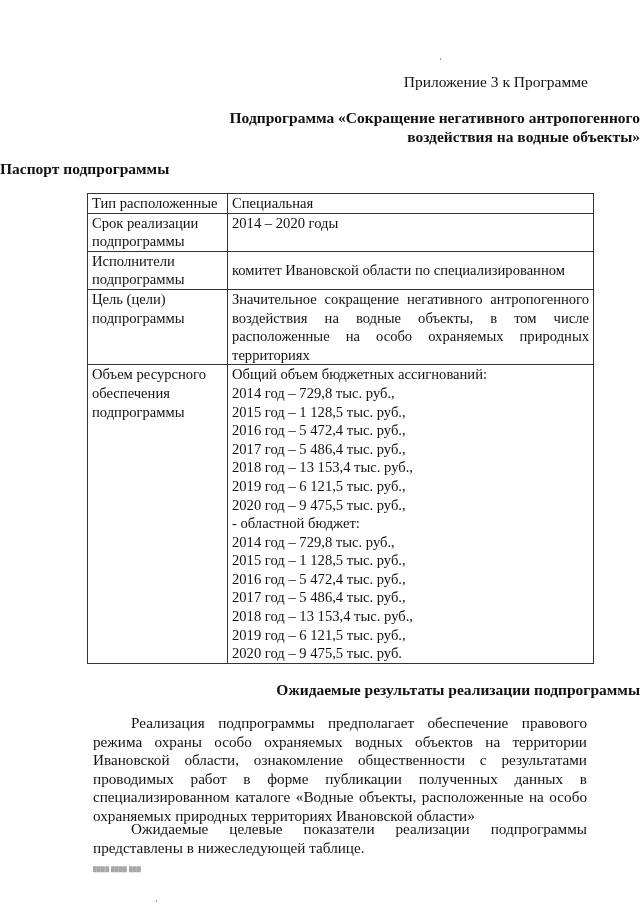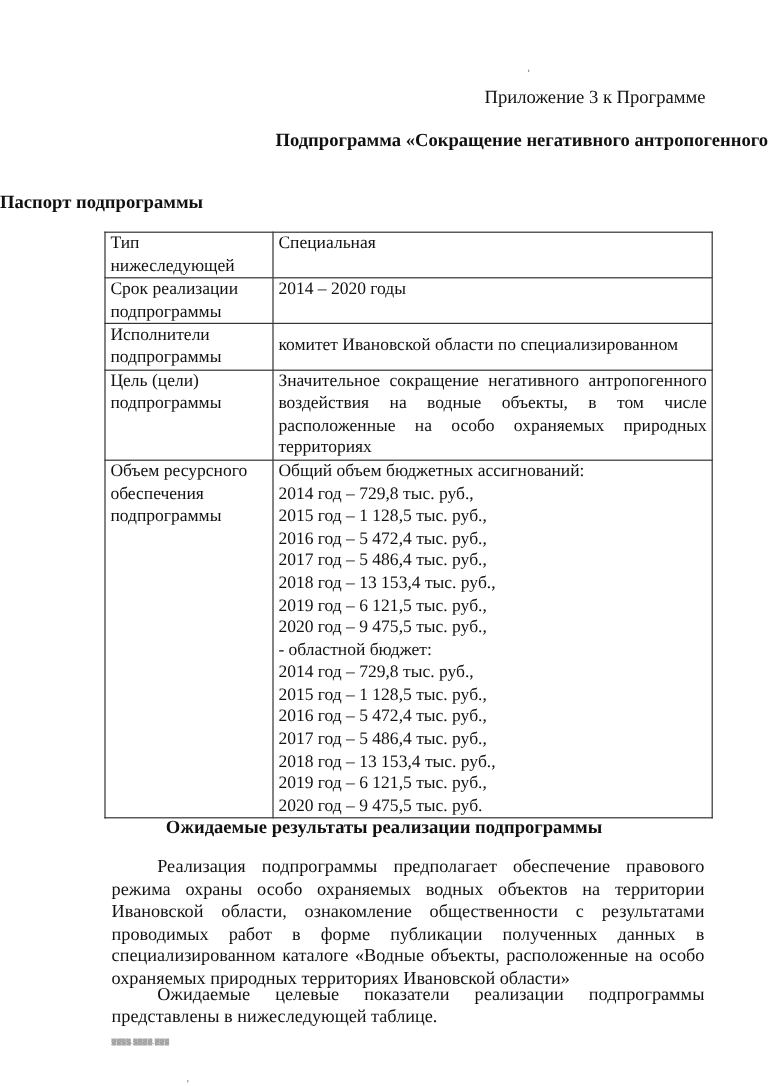--- a/index.html
+++ b/index.html
@@ -25,21 +25,21 @@
     border-collapse: collapse; font-size: 14.6px; line-height: 18.6px;
   }
   table.passport td {
     border: 1px solid #333; vertical-align: top; padding: 0 4px;
   }
   table.passport td.label { width: 131px; }
   .just { text-align: justify; text-align-last: left; }
   .line { display: block; }
   .results-title {
     position: absolute; top: 681px; left: 0; width: 100%;
-    text-align: center; font-weight: bold; font-size: 15.5px;
+    text-align: right; font-weight: bold; font-size: 15.5px;
   }
   .paragraph {
     position: absolute; left: 93px; width: 494px;
     font-size: 15.2px; line-height: 18.6px; text-align: justify;
   }
   .p1 { top: 714px; }
   .p2 { top: 820px; }
   .indent { text-indent: 38px; }
   .footer-code {
     position: absolute; top: 866px; left: 93px;
@@ -48,28 +48,29 @@
   }
   .speck { position: absolute; width: 1px; height: 2px; background: #999; }
 </style>
 </head>
 <body>
 
 <div class="appendix">Приложение 3 к Программе</div>
 
 <div class="title">
   <span class="line">Подпрограмма «Сокращение негативного антропогенного</span>
+  <span class="line">воздействия на водные объекты»</span>
 </div>
 
 <div class="subtitle">Паспорт подпрограммы</div>
 
 <table class="passport">
   <tbody>
     <tr>
-      <td class="label">Тип нижеследующей</td>
+      <td class="label">Тип расположенные</td>
       <td>Специальная</td>
     </tr>
     <tr>
       <td class="label">Срок реализации подпрограммы</td>
       <td>2014 – 2020 годы</td>
     </tr>
     <tr>
       <td class="label">Исполнители подпрограммы</td>
       <td style="padding-top:9px;">комитет Ивановской области по специализированном</td>
     </tr>

